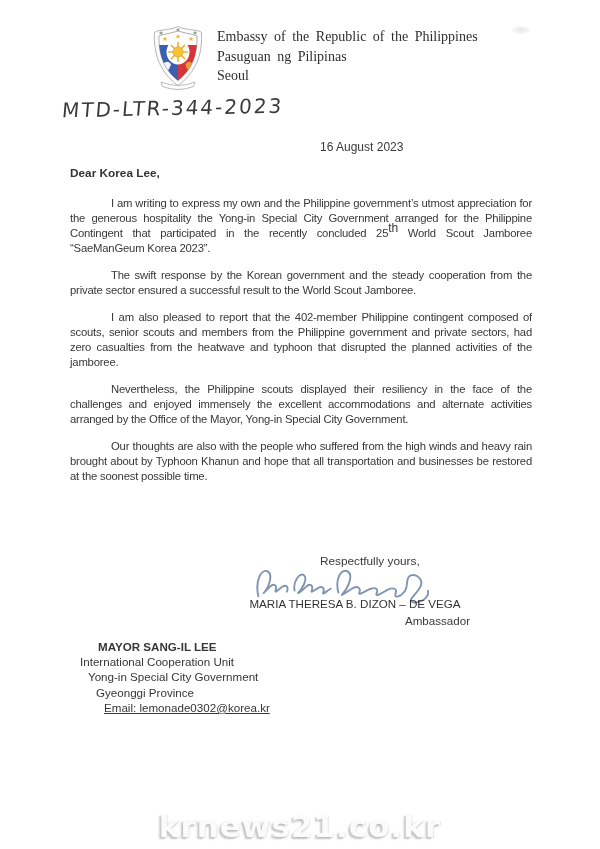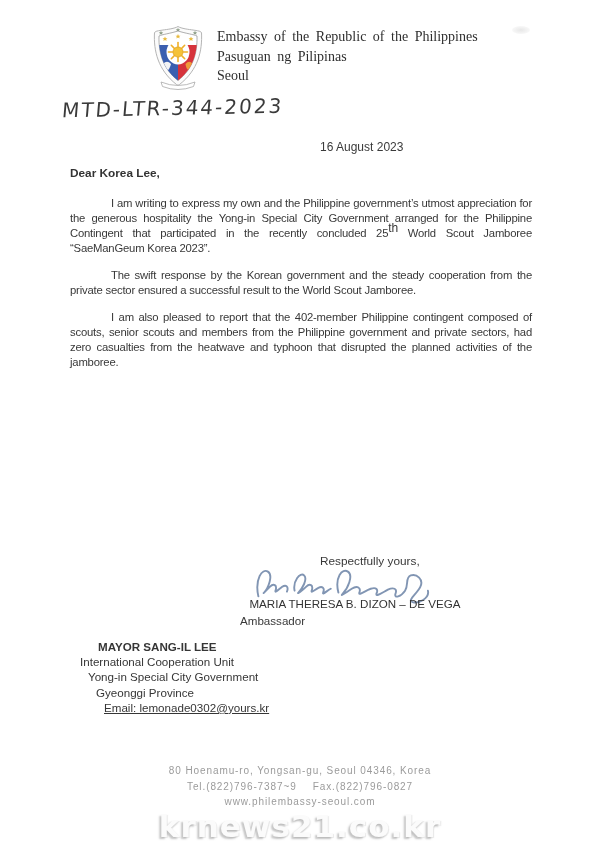--- a/index.html
+++ b/index.html
@@ -102,21 +102,21 @@
     text-align: center;
     font-size: 11.6px;
     font-weight: normal;
     color: #333333;
   }
   .signer-title {
     position: absolute;
     left: 240px;
     top: 614px;
     width: 230px;
-    text-align: left;
+    text-align: right;
     font-size: 11.6px;
     color: #3a3a3a;
   }
 
   
   .recipient {
     position: absolute;
     left: 70px;
     top: 639px;
     font-size: 11.6px;
@@ -230,40 +230,37 @@
   <div class="ref-number">MTD-LTR-344-2023</div>
 
   <div class="date-line">16 August 2023</div>
 
   <div class="salutation">Dear Korea Lee,</div>
 
   <div class="body-block">
     <p class="para"><span>I am writing to express my own and the Philippine government’s utmost appreciation for the generous hospitality the Yong-in Special City Government arranged for the Philippine Contingent that participated in the recently concluded 25</span><sup>th</sup><span> World Scout Jamboree “SaeManGeum Korea 2023”.</span></p>
     <p class="para">The swift response by the Korean government and the steady cooperation from the private sector ensured a successful result to the World Scout Jamboree.</p>
     <p class="para">I am also pleased to report that the 402-member Philippine contingent composed of scouts, senior scouts and members from the Philippine government and private sectors, had zero casualties from the heatwave and typhoon that disrupted the planned activities of the jamboree.</p>
+    <p class="para">Nevertheless, the Philippine scouts displayed their resiliency in the face of the challenges and enjoyed immensely the excellent accommodations and alternate activities arranged by the Office of the Mayor, Yong-in Special City Government.</p>
+    <p class="para">Our thoughts are also with the people who suffered from the high winds and heavy rain brought about by Typhoon Khanun and hope that all transportation and businesses be restored at the soonest possible time.</p>
   </div>
 
   <div class="valediction">Respectfully yours,</div>
 
   <svg class="signature-svg" viewBox="0 0 196 42">
     <path d="M6,34 C2,16 10,4 16,8 C22,12 16,26 12,30 C10,32 14,28 18,24 C22,20 26,22 24,28 C23,31 27,27 31,24 C35,21 38,24 36,29 M44,28 C42,18 50,8 54,12 C58,16 52,26 48,30 C46,32 52,28 56,24 C60,20 64,22 62,28 C61,31 65,27 69,25 C73,23 76,25 74,30 C73,33 78,28 82,26 M90,30 C86,14 94,4 100,8 C106,12 100,26 94,32 C92,34 98,30 104,26 C110,22 114,25 112,30 C111,34 118,28 124,26 C130,24 132,27 130,31 C129,35 136,30 142,27 C148,24 152,26 150,31 C148,37 156,34 160,28 C164,22 160,14 166,12 C172,10 180,16 176,24 C172,32 162,38 168,40 C174,42 186,36 184,28" fill="none" stroke="#7389ab" stroke-width="2" stroke-linecap="round" stroke-linejoin="round" opacity="0.9"></path>
   </svg>
 
   <div class="signer-name">MARIA THERESA B. DIZON – DE VEGA</div>
   <div class="signer-title">Ambassador</div>
 
   <div class="recipient">
     <div class="r-name">MAYOR SANG-IL LEE</div>
     <div class="r2">International Cooperation Unit</div>
     <div class="r3">Yong-in Special City Government</div>
     <div class="r4">Gyeonggi Province</div>
-    <div class="r5">Email: lemonade0302@yours.kr</div>
+    <div class="r5">Email: lemonade0302@korea.kr</div>
   </div>
 
-  <div class="footer">
-    <div>80 Hoenamu-ro, Yongsan-gu, Seoul 04346, Korea</div>
-    <div class="telfax"><span class="tel">Tel.(822)796-7387~9</span><span class="fax">Fax.(822)796-0827</span></div>
-    <div>www.philembassy-seoul.com</div>
-  </div>
 
   <div class="watermark">krnews21.co.kr</div>
 
 </div>
 
 </body></html>

